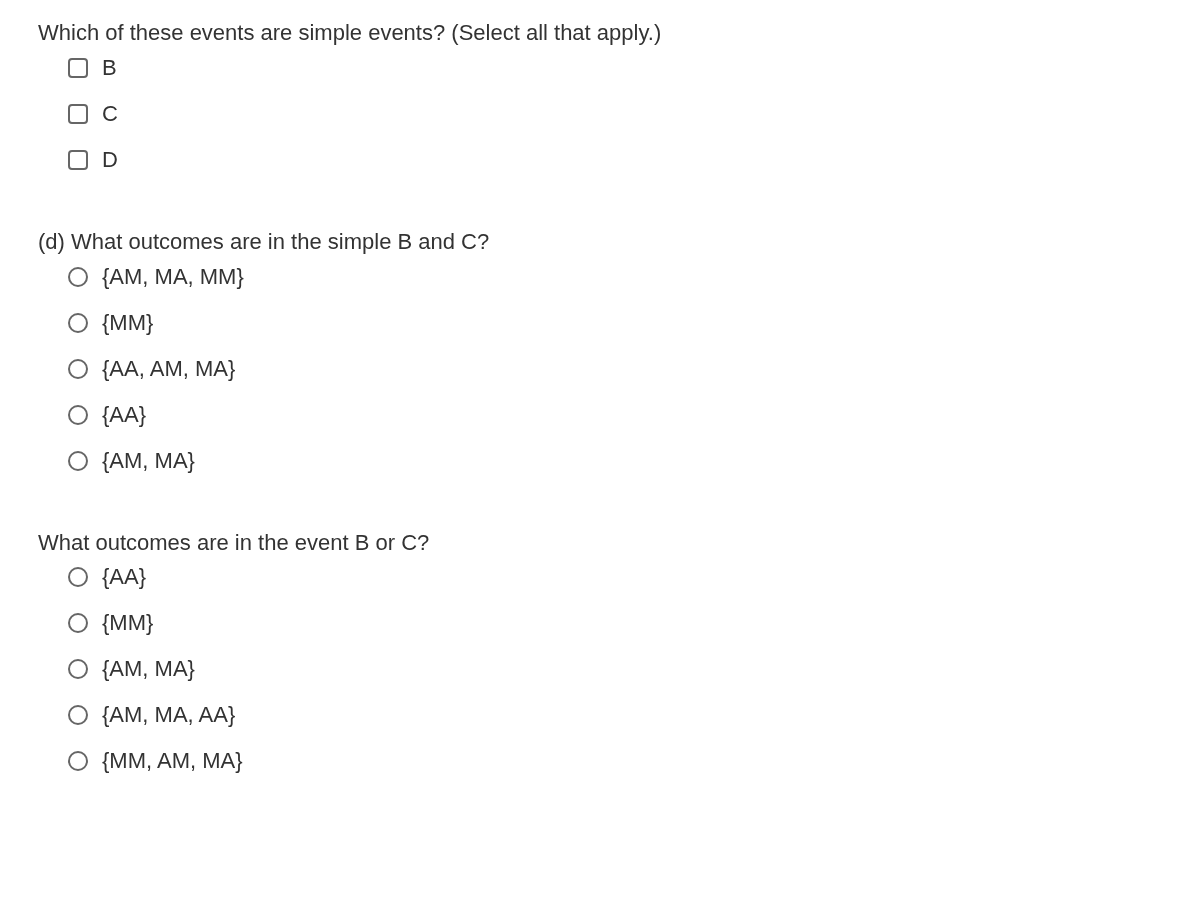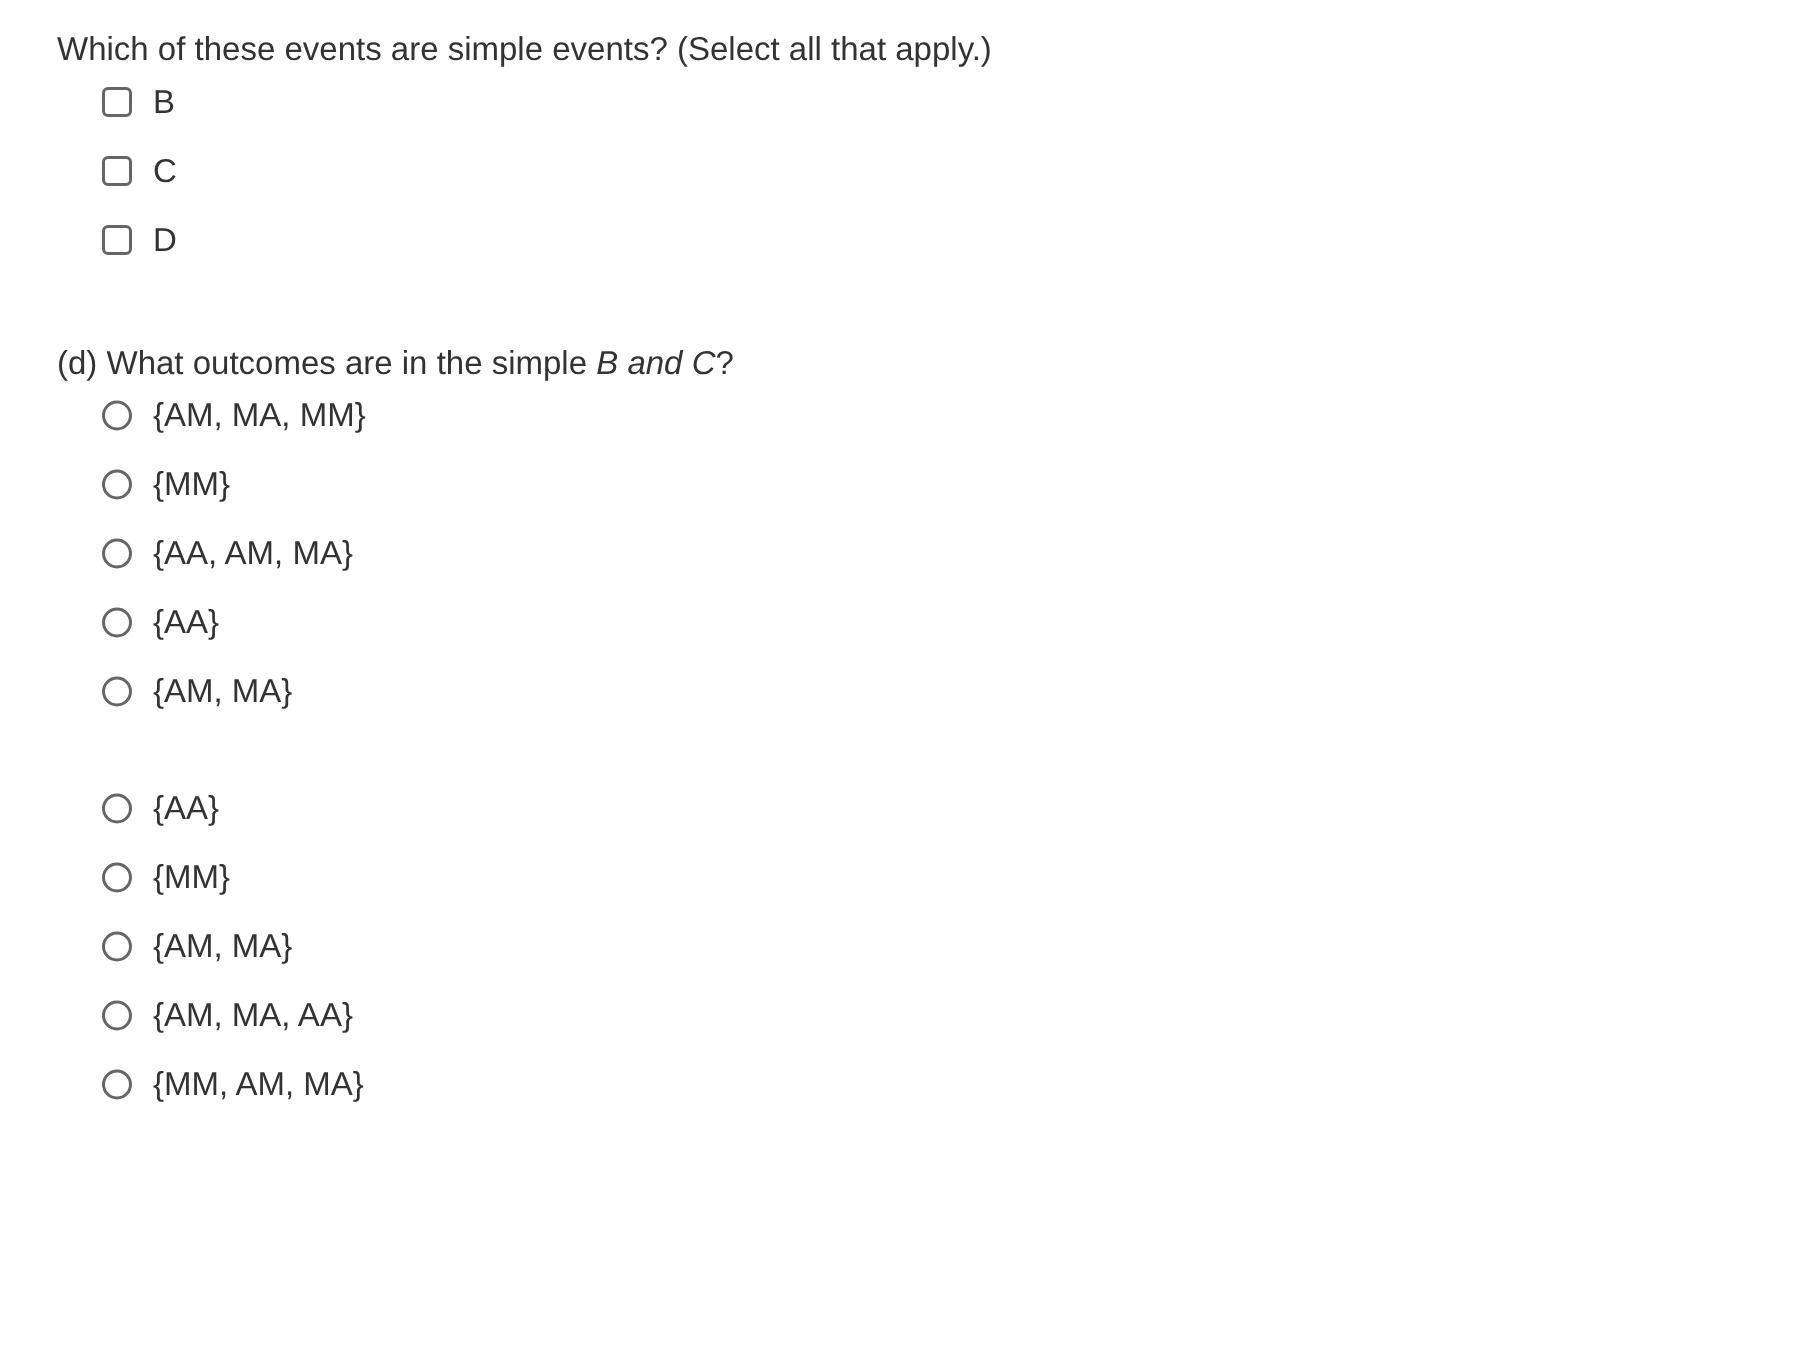--- a/index.html
+++ b/index.html
@@ -20,21 +20,20 @@
     margin-bottom: 56px;
   }
   .question-block:last-child {
     margin-bottom: 0;
   }
   .prompt {
     margin: 0 0 8px 0;
     line-height: 1.4;
   }
   .prompt .italic {
-    font-style: italic;
   }
   .options {
     padding-left: 30px;
   }
   .option-row {
     display: flex;
     align-items: center;
     gap: 14px;
     margin-bottom: 24px;
   }
@@ -108,20 +107,23 @@
         <span class="option-label">{AA}</span>
       </div>
       <div class="option-row">
         <span class="radio"></span>
         <span class="option-label">{AM, MA}</span>
       </div>
     </div>
   </div>
 
   <div class="question-block">
+    <p class="prompt">
+      <span>What outcomes are in the event </span><span class="italic">B or C</span><span>?</span>
+    </p>
     <div class="options">
       <div class="option-row">
         <span class="radio"></span>
         <span class="option-label">{AA}</span>
       </div>
       <div class="option-row">
         <span class="radio"></span>
         <span class="option-label">{MM}</span>
       </div>
       <div class="option-row">

